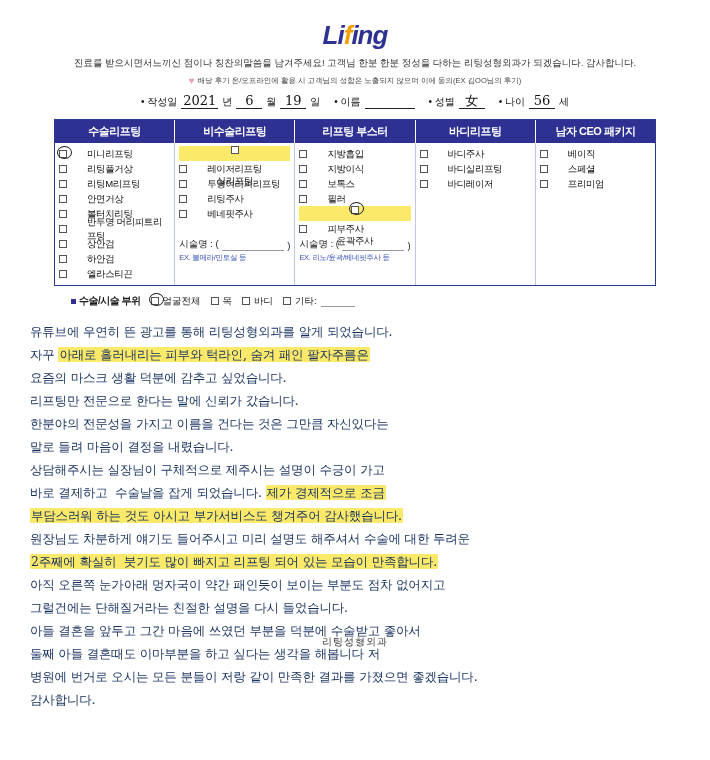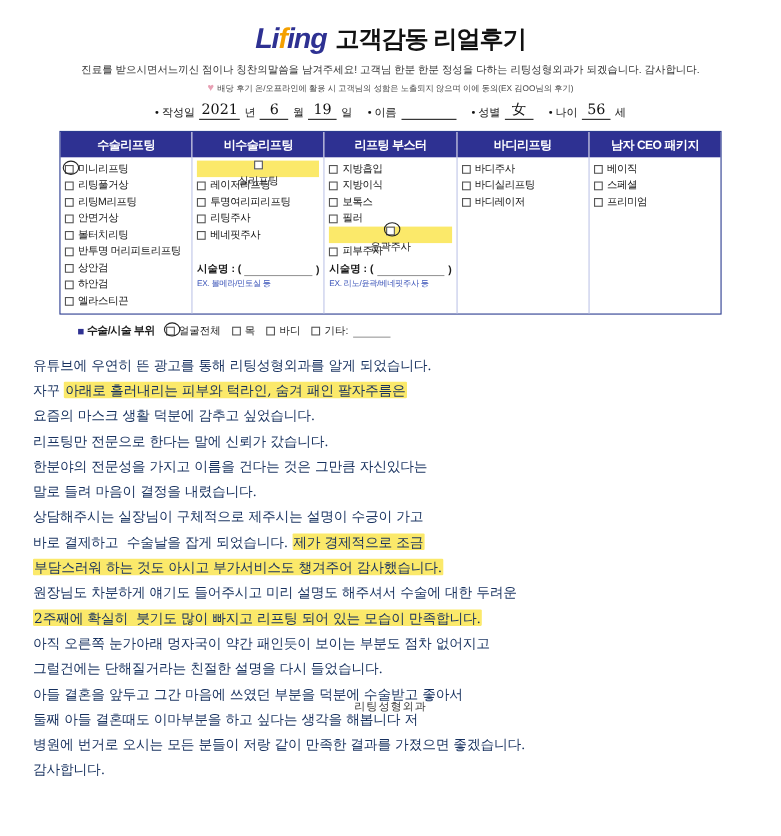--- a/index.html
+++ b/index.html
@@ -64,39 +64,39 @@
     padding:4px 0;border-right:1px solid #fff;letter-spacing:-.5px;
   }
   .tbl .hcell:last-child{border-right:none;}
   .body-row{display:flex;border-top:none;}
   .col{
     flex:1;border-right:1px solid #bfc6e8;padding:3px 4px 4px 4px;
     box-sizing:border-box;
   }
   .col:last-child{border-right:none;}
   .chk{
-    display:flex;align-items:center;gap:4px;
+    display:flex;align-items:center;gap:20px;
     font-size:9.5px;color:#111;line-height:14px;letter-spacing:-.4px;
     height:15px;
   }
   .box{
     width:8px;height:8px;border:1px solid #555;display:inline-block;
     box-sizing:border-box;background:#fff;flex:none;position:relative;
   }
   .box.marked:after{
     content:"";position:absolute;left:-3px;top:-5px;
     width:13px;height:11px;
     border:1.6px solid #222;border-radius:50%;
   }
   .chk.hi{background:#fbe96a;flex-direction:column;}
   .ex{
     font-size:7.5px;color:#3a53b8;margin-top:2px;letter-spacing:-.3px;
   }
   .inline-field{
-    display:flex;align-items:flex-end;gap:3px;font-size:9.5px;margin-top:2px;font-weight:bold;
+    display:flex;align-items:flex-end;gap:3px;font-size:9.5px;margin-top:2px;
   }
   .inline-field .line{
     border-bottom:1px solid #999;flex:1;height:11px;
   }
   .spacer{height:15px;}
 
   
   .region{
     margin:8px auto 0 auto;width:600px;
     display:flex;align-items:center;gap:10px;font-size:10px;
@@ -134,21 +134,20 @@
   }
 </style>
 </head>
 <body>
 
 <div class="page">
 
   <div class="hdr">
     <div class="hdr-title">
       <span class="brand"><span>Li</span><span class="accent">f</span><span>ing</span></span>
-      <span class="hdr-main">고객감동 리얼후기</span>
     </div>
     <div class="hdr-sub">진료를 받으시면서느끼신 점이나 칭찬의말씀을 남겨주세요! 고객님 한분 한분 정성을 다하는 리팅성형외과가 되겠습니다. 감사합니다.</div>
     <div class="hdr-note">
       <span class="heart">♥</span>
       <span>배당 후기 온/오프라인에 활용 시 고객님의 성함은 노출되지 않으며 이에 동의(EX 김OO님의 후기)</span>
     </div>
   </div>
 
   <div class="meta">
     <span class="lbl">• 작성일</span>

